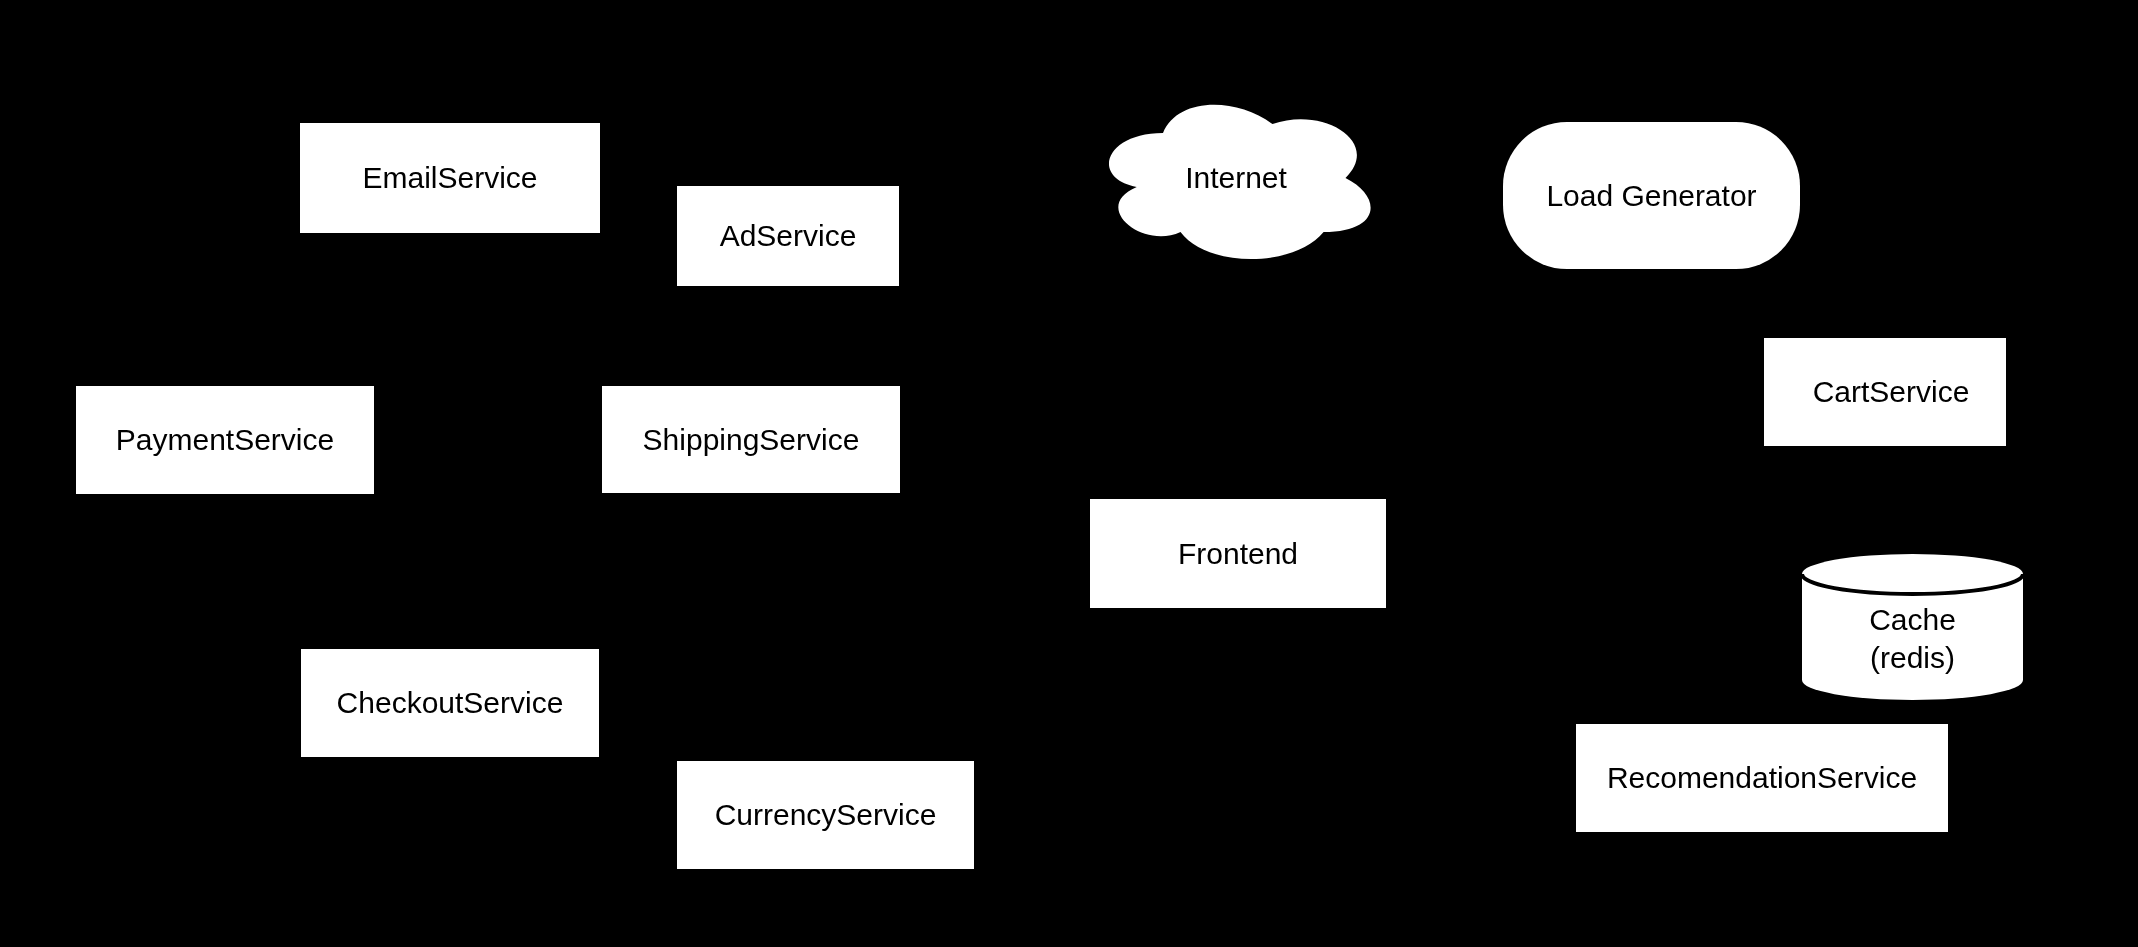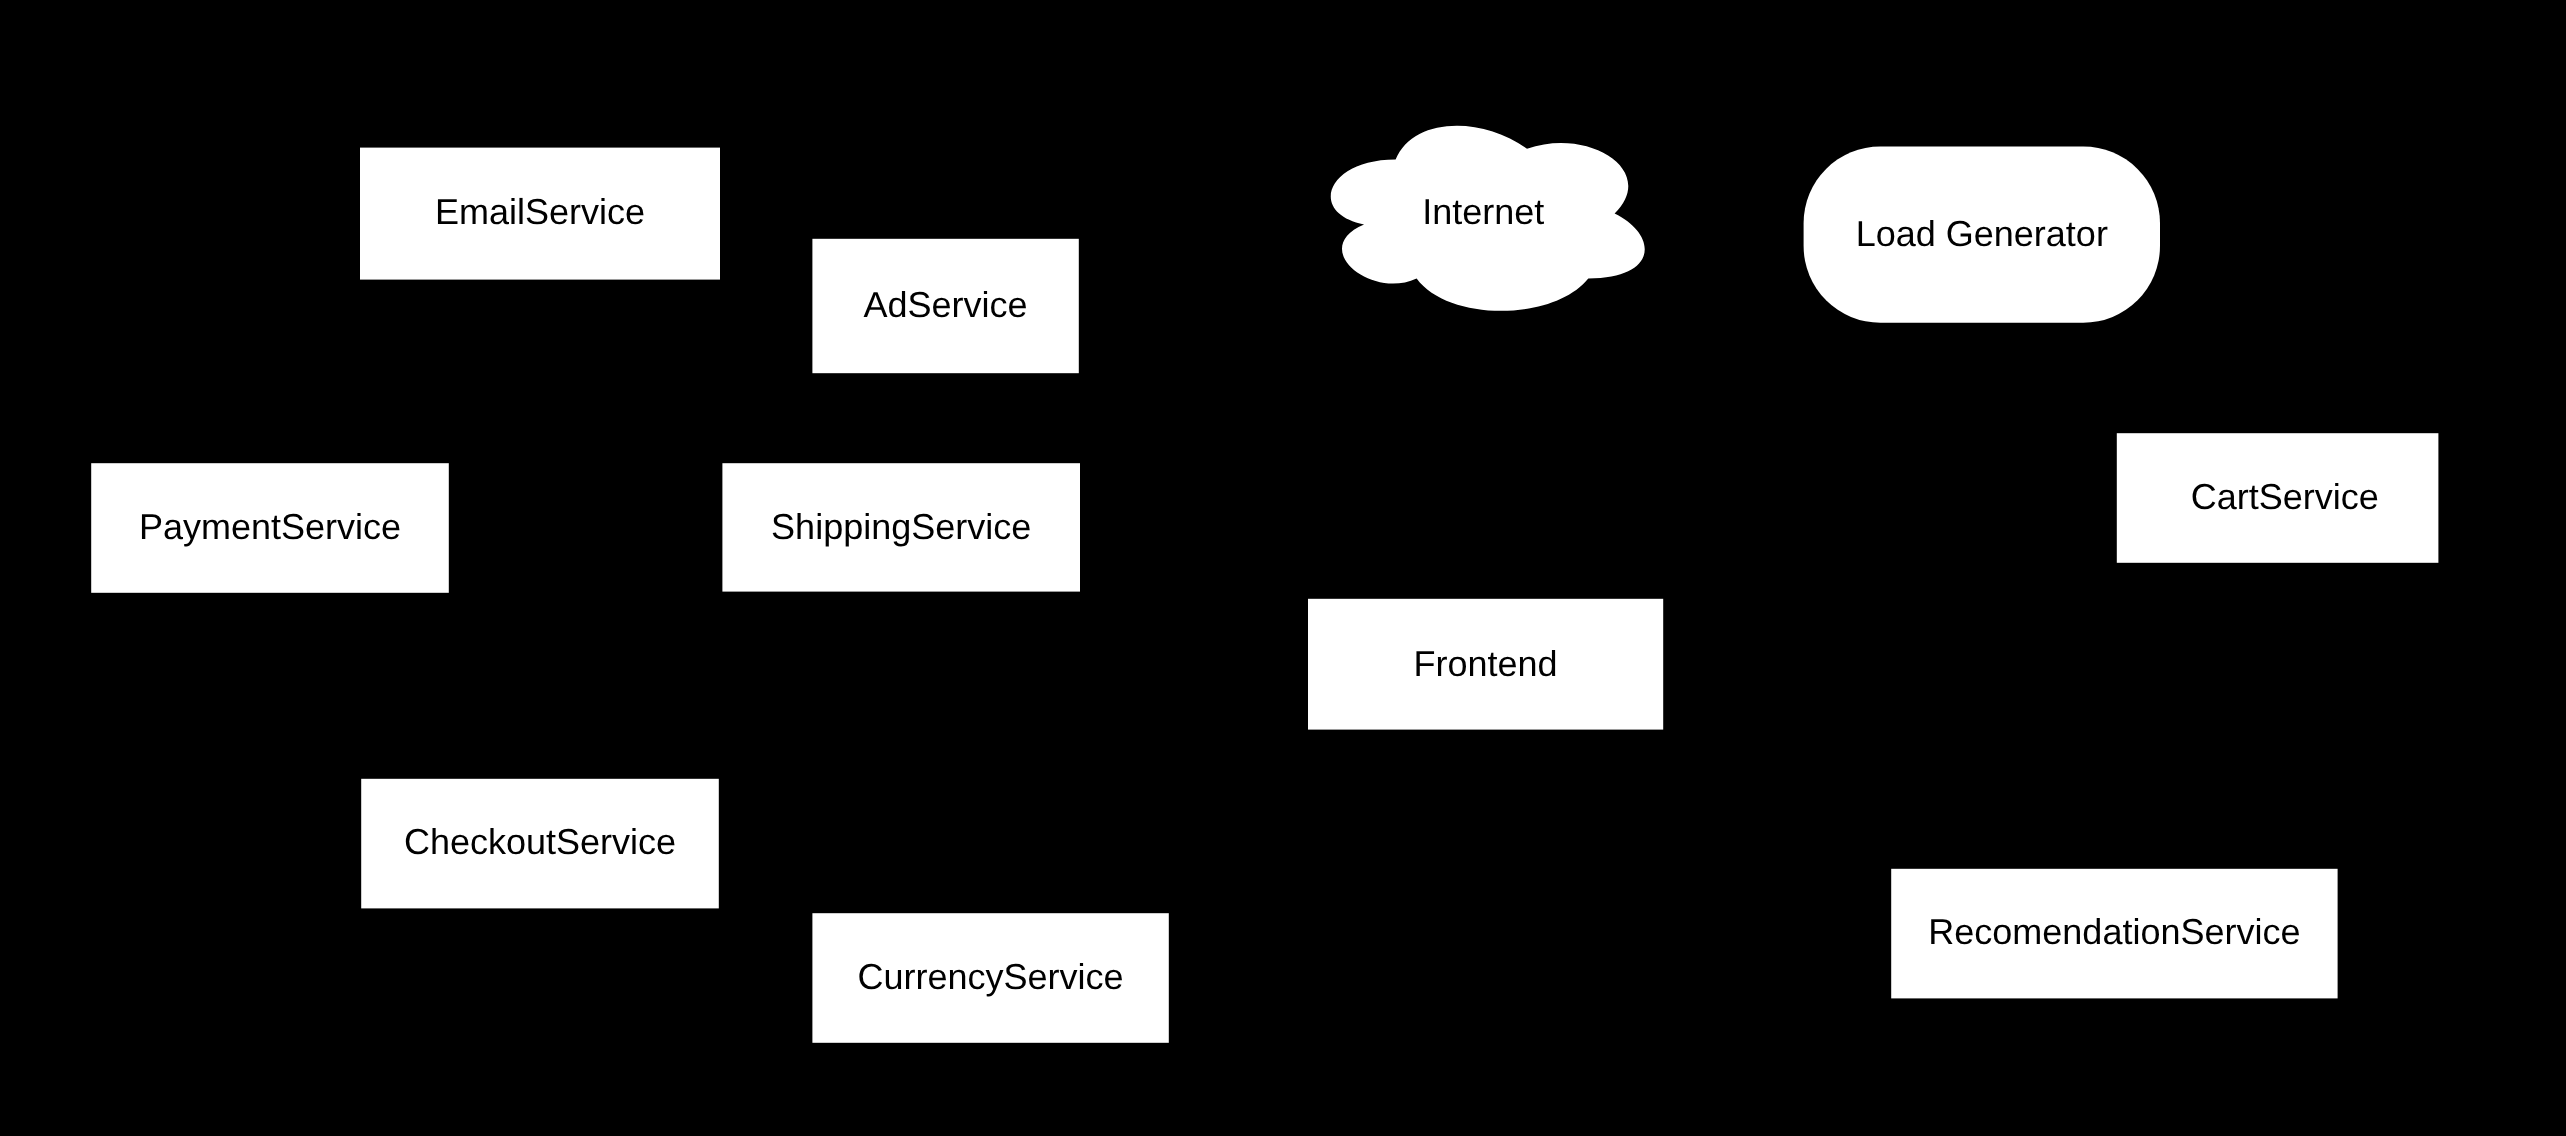--- a/index.html
+++ b/index.html
@@ -34,30 +34,30 @@
   .shape-rect { background: #ffffff; }
   .shape-rounded { background: #ffffff; border-radius: 64px; }
   .shape-svg {
     position: absolute;
     left: 0; top: 0;
     width: 100%; height: 100%;
     display: block;
   }
   
   #node-email-service            { left: 300px;  top: 123px; width: 300px; height: 110px; }
-  #node-ad-service               { left: 677px;  top: 199px; width: 222px; height: 112px; }
+  #node-ad-service               { left: 677px;  top: 186px; width: 222px; height: 100px; }
   #node-payment-service          { left: 76px;   top: 386px; width: 298px; height: 108px; }
   #node-checkout-service         { left: 602px;  top: 386px; width: 298px; height: 107px; }
   #node-shipping-service         { left: 301px;  top: 649px; width: 298px; height: 108px; }
   #node-currency-service         { left: 677px;  top: 761px; width: 297px; height: 108px; }
   #node-product-catalog-service  { left: 1051px; top: 762px; width: 372px; height: 107px; }
   #node-frontend                 { left: 1090px; top: 499px; width: 296px; height: 109px; }
   #node-internet                 { left: 1090px; top: 88px;  width: 292px; height: 180px; }
   #node-load-generator           { left: 1503px; top: 122px; width: 297px; height: 147px; }
-  #node-cart-service             { left: 1764px; top: 361px; width: 268px; height: 108px; padding-left: 12px; }
+  #node-cart-service             { left: 1764px; top: 338px; width: 242px; height: 108px; padding-left: 12px; }
   #node-cache-redis              { left: 1802px; top: 554px; width: 221px; height: 146px; padding-top: 24px; }
   #node-recomendation-service    { left: 1576px; top: 724px; width: 372px; height: 108px; text-align: center; }
 </style>
 </head>
 <body>
 
 <div id="canvas">
 
   <div class="node shape-rect" id="node-email-service">
     <span class="label">EmailService</span>
@@ -103,18 +103,30 @@
   </div>
 
   <div class="node shape-rounded" id="node-load-generator">
     <span class="label">Load Generator</span>
   </div>
 
   <div class="node shape-rect" id="node-cart-service">
     <span class="label">CartService</span>
   </div>
 
+  <div class="node" id="node-cache-redis">
+    <svg class="shape-svg" viewBox="0 0 221 146" preserveAspectRatio="none" aria-hidden="true">
+      <path fill="#ffffff" d="M 0 20
+           A 110.5 20 0 0 1 221 20
+           L 221 126
+           A 110.5 20 0 0 1 0 126
+           Z"></path>
+      <path fill="none" stroke="#000000" stroke-width="4" d="M 0 20 A 110.5 20 0 0 0 221 20"></path>
+    </svg>
+    <span class="label">Cache
+(redis)</span>
+  </div>
 
   <div class="node shape-rect" id="node-recomendation-service">
     <span class="label">RecomendationService</span>
   </div>
 
 </div>
 
 </body></html>

